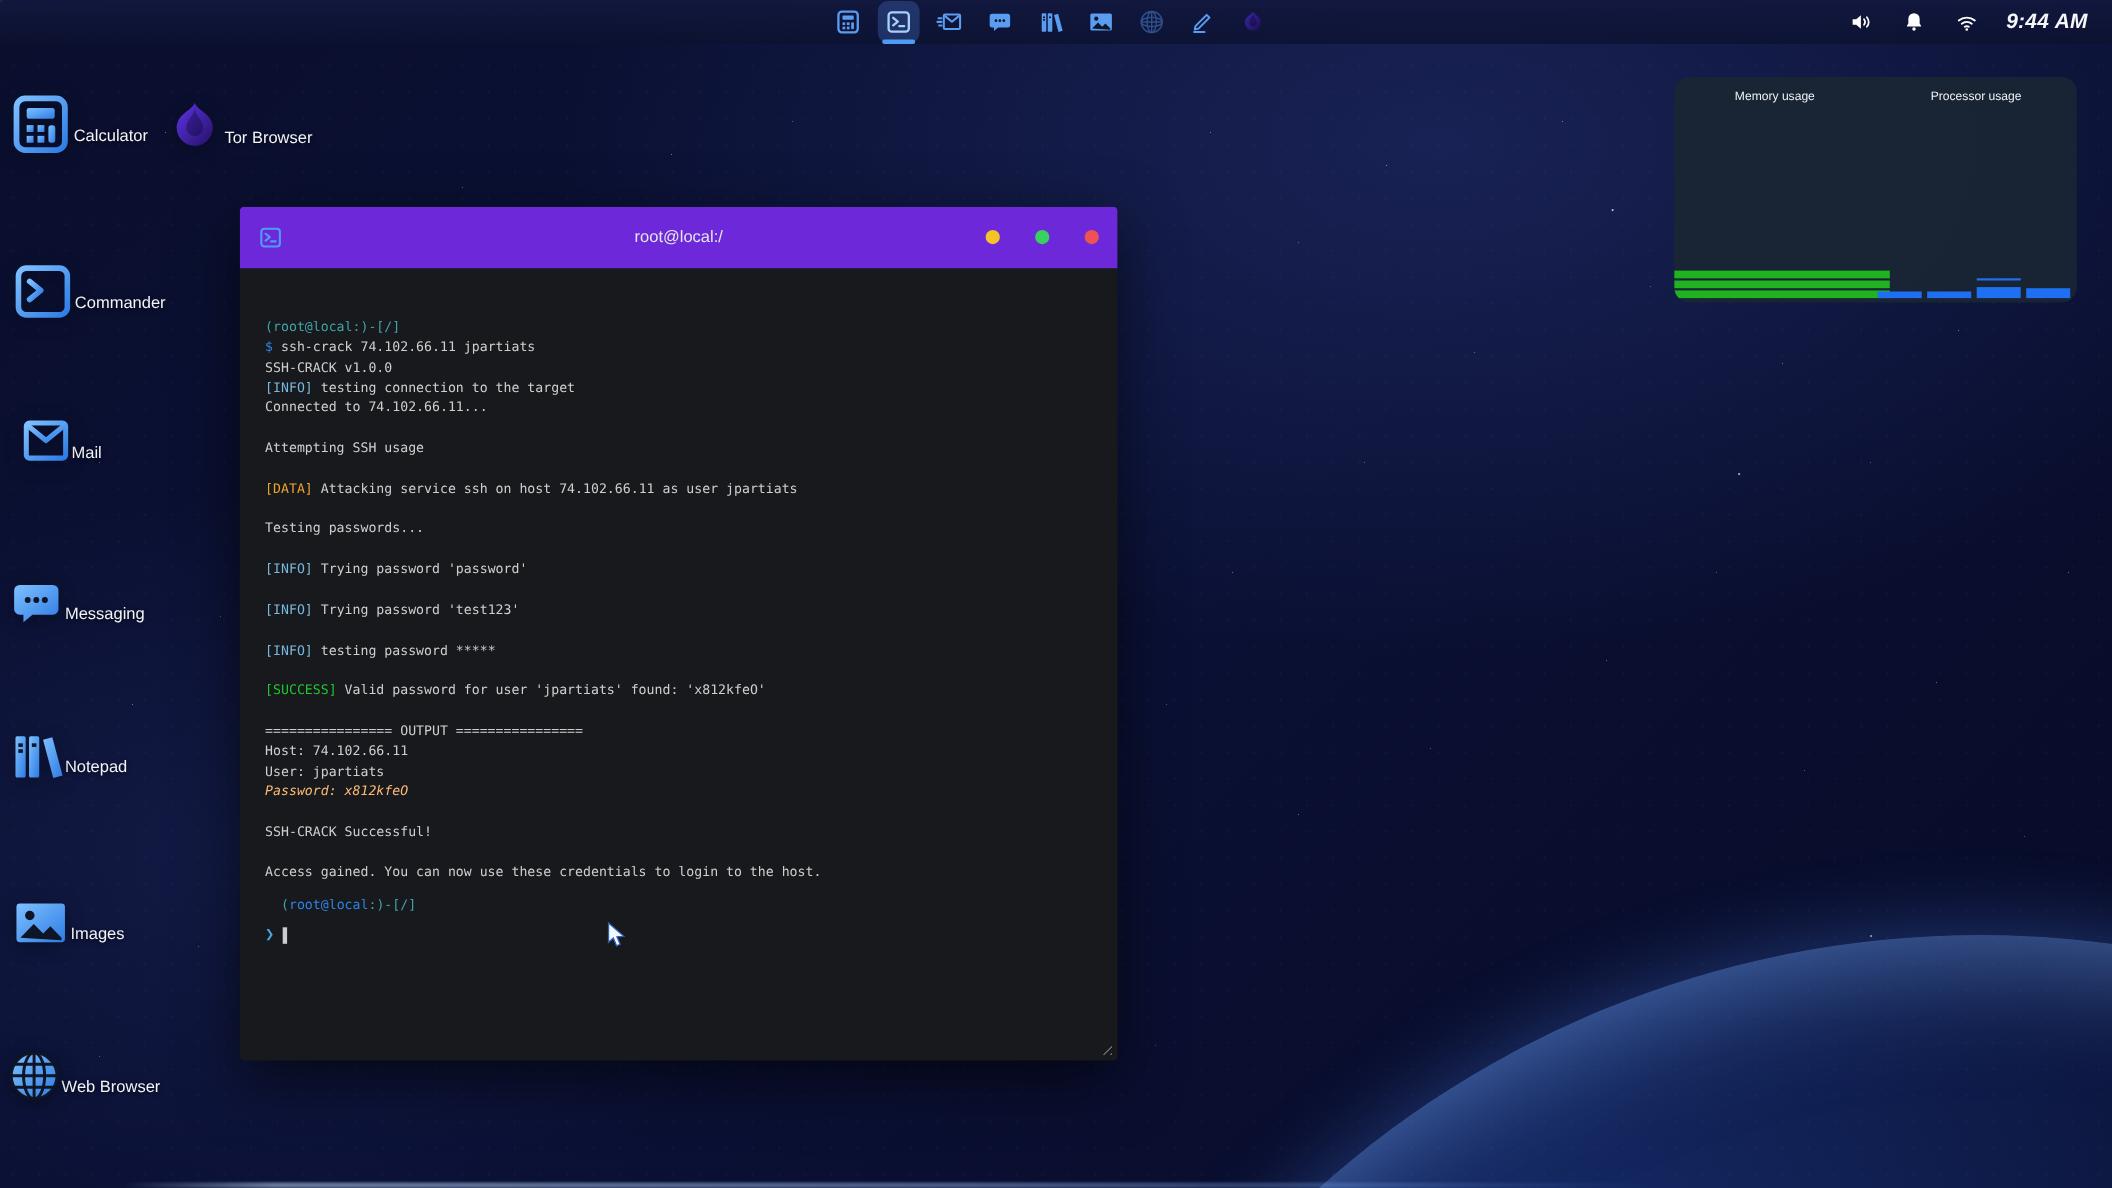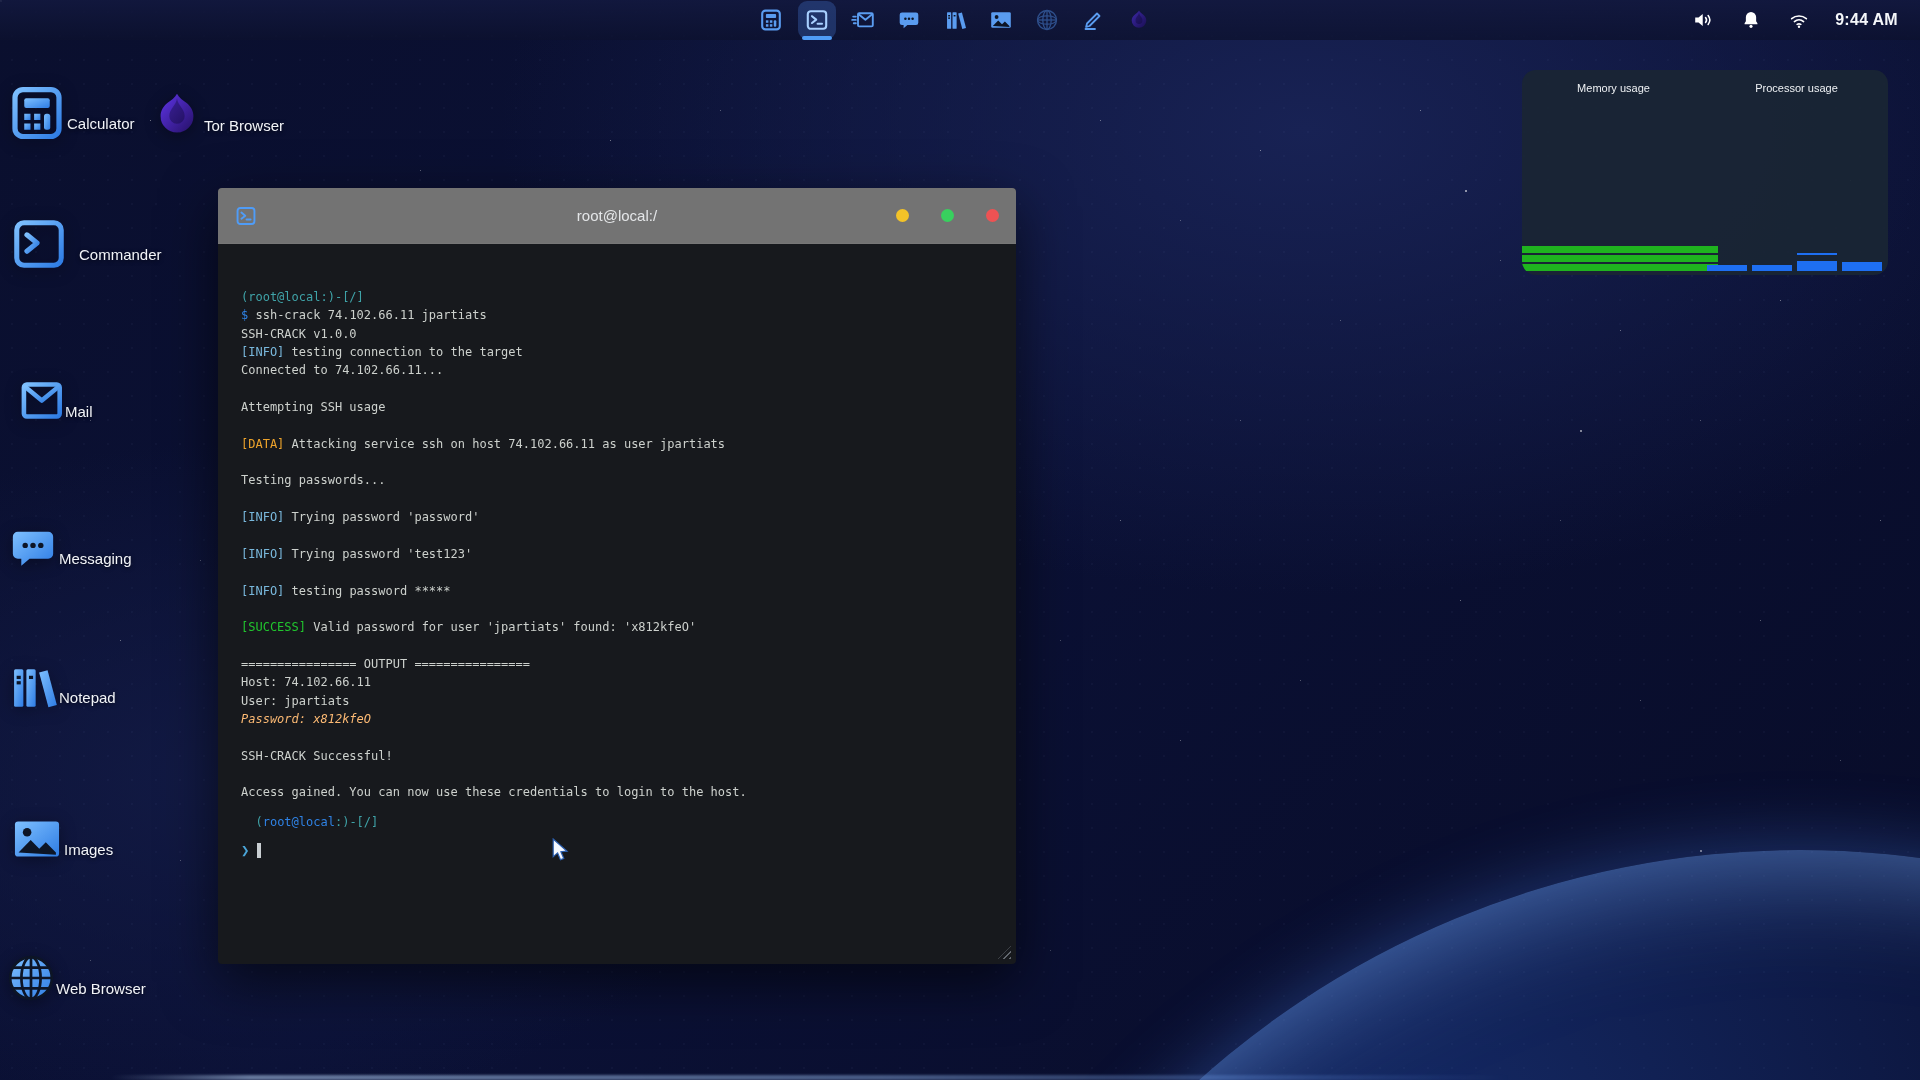--- a/index.html
+++ b/index.html
@@ -48,31 +48,31 @@
             background:linear-gradient(180deg, rgba(18,24,62,.92), rgba(12,17,46,.78));
             display:flex; align-items:center; }
   .tb-center { position:absolute; left:752px; top:1px; height:38px; display:flex; gap:8px; }
   .tb-app { position:relative; width:38px; height:38px; display:flex; align-items:center; justify-content:center;
             border-radius:9px; cursor:pointer; }
   .tb-app.active { background:rgba(62,110,195,.35); }
   .tb-app.active::after { content:""; position:absolute; bottom:-1px; left:4px; width:30px; height:4px;
             border-radius:2px; background:#4f9cf7; }
   .tb-right { position:absolute; right:22px; top:0; height:40px; display:flex; align-items:center; gap:24px; }
   .tb-status { display:flex; align-items:center; justify-content:center; width:24px; height:24px; }
-  .clock { color:#f5f7fa; font-size:16px; font-weight:600; letter-spacing:.3px; }
+  .clock { color:#f5f7fa; font-size:19px; font-weight:600; letter-spacing:.3px;font-style:italic; }
 
   
   .dsk-item { position:absolute; width:150px; display:flex; flex-direction:row; align-items:center; z-index:3; cursor:pointer; }
   .dsk-label { margin-top:16px; font-size:15px; color:#f2f4f8; text-shadow:0 1px 4px rgba(0,0,0,.65); white-space:nowrap; }
   .dsk-icon { filter:drop-shadow(0 3px 8px rgba(0,0,0,.35)); }
 
   
   .term-window { position:absolute; left:218px; top:188px; width:798px; height:776px; z-index:4;
                  background:#17191d; border-radius:4px; box-shadow:0 18px 55px rgba(0,0,0,.6); }
-  .titlebar { position:relative; height:56px; background:#737373; border-radius:4px 4px 0 0;
+  .titlebar { position:relative; height:56px; background:#6d28d9; border-radius:4px 4px 0 0;
               border-bottom:1px solid rgba(255,255,255,.03); display:flex; align-items:center; }
   .titlebar .win-icon { position:absolute; left:17px; top:17px; width:22px; height:22px; }
   .titlebar .title { position:absolute; left:0; right:0; text-align:center; color:#e4e6e8; font-size:15px; }
   .controls { position:absolute; right:17px; top:21px; display:flex; gap:32px; }
   .ctl-dot { width:13px; height:13px; border-radius:50%; cursor:pointer; }
   .term-body { padding:44px 20px 0 23px; font-family:"DejaVu Sans Mono", monospace;
                font-size:12px; line-height:18.35px; }
   .tline { white-space:pre; }
   .tline.gap { margin-top:11px; }
   .prompt-row { margin-top:10px; display:flex; align-items:center; }
@@ -252,21 +252,21 @@
               <linearGradient id="g2" x1="0" y1="0" x2="1" y2="1">
       <stop offset="0" stop-color="#5f35e8"></stop>
                 <stop offset="1" stop-color="#251066"></stop>
               </linearGradient>
             </defs>
             <path d="M12 2.5c.9 1.9 2.7 2.9 4.3 4.2 1.8 1.5 3 3.4 3 5.8a7.3 7.3 0 01-14.6 0c0-2.4 1.2-4.3 3-5.8C9.3 5.4 11.1 4.4 12 2.5z" fill="url(#g2)"></path>
     <path d="M12 4.5c.4 3.5 3.4 4.5 3.4 8a3.4 3.4 0 01-6.8 0c0-3.5 3-4.5 3.4-8z" fill="rgba(10,6,40,.35)"></path>
           </svg></span>
                  <span class="dsk-label">Tor Browser</span>
       </div>
-      <div class="dsk-item" style="left: 10px; top: 215px; gap: 11px;">
+      <div class="dsk-item" style="left: 10px; top: 236px;">
         <span class="dsk-icon"><svg width="58" height="58" viewBox="0 0 24 24">
             <defs>
               <linearGradient id="g3" x1="0" y1="0" x2="1" y2="1">
       <stop offset="0" stop-color="#7ec0ff"></stop>
                 <stop offset="1" stop-color="#2e7ce4"></stop>
               </linearGradient>
             </defs>
             <rect x="2.8" y="3.2" width="18.4" height="17.6" rx="3" fill="none" stroke="url(#g3)" stroke-width="2.1"></rect>
     <path d="M7 8.2l4.2 3.4L7 15" fill="none" stroke="url(#g3)" stroke-width="2.1" stroke-linecap="round" stroke-linejoin="round"></path>
     <line x1="12.6" y1="15.8" x2="17" y2="15.8" stroke="url(#g3)" stroke-width="2.1" stroke-linecap="round"></line>

